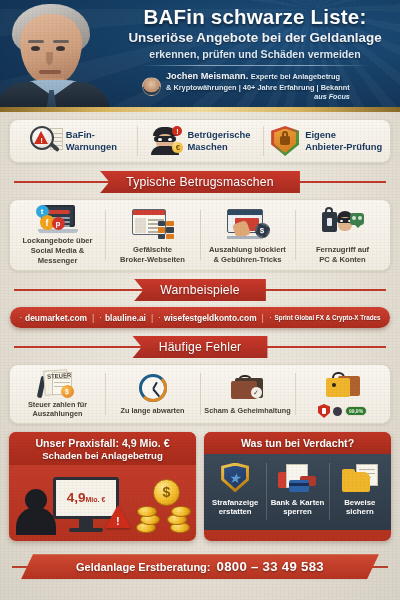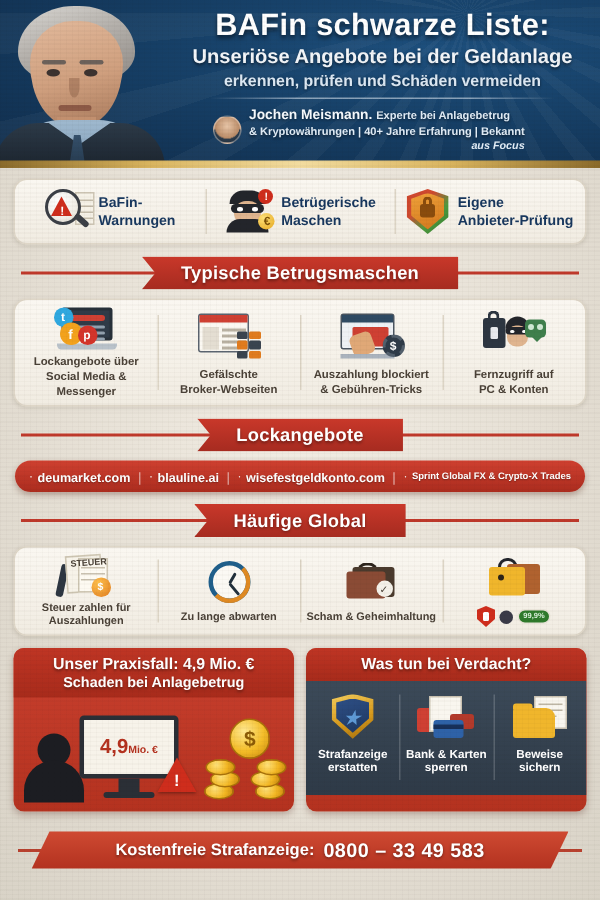--- a/index.html
+++ b/index.html
@@ -152,21 +152,21 @@
     display:flex; align-items:center; justify-content:center;
   }
   .ribbon-wrap::before {
     content:""; position:absolute; left:14px; right:14px; top:50%;
     height:2px; background:#c0392b; transform:translateY(-50%);
   }
   .ribbon {
     position:relative; z-index:2;
     padding: 4px 26px;
     background: linear-gradient(180deg,#c9382a 0%, #a62b20 100%);
-    color:#fff; font-size:12.2px; font-weight:700; letter-spacing:.2px;
+    color:#fff; font-size:12.2px; font-weight:400; letter-spacing:.2px;
     text-shadow: 0 1px 2px rgba(0,0,0,.4);
     clip-path: polygon(0 0, 100% 0, 100% 100%, 0 100%,
                        0 100%, 9px 50%, 0 0);
     box-shadow: 0 2px 4px rgba(90,40,30,.35);
   }
   .ribbon::before, .ribbon::after {
     content:""; position:absolute; top:0; bottom:0; width:11px;
     background: linear-gradient(180deg,#c9382a,#a62b20);
   }
   .ribbon::before { left:-10px; clip-path: polygon(0 0,100% 0,100% 100%,0 100%, 55% 50%); }
@@ -645,21 +645,21 @@
         </span>
       </span>
       <span class="scam-label">
         <span>Fernzugriff auf</span><br>
         <span>PC &amp; Konten</span>
       </span>
     </div>
   </div>
 
   <div class="ribbon-wrap">
-    <div class="ribbon">Lockangebote</div>
+    <div class="ribbon">Warnbeispiele</div>
   </div>
 
   <div class="warnpill">
     <span class="wi">
       <span class="dot">·</span>
       <span class="wtxt">deumarket.com</span>
     </span>
     <span class="sep">|</span>
     <span class="wi">
       <span class="dot">·</span>
@@ -671,21 +671,21 @@
       <span class="wtxt">wisefestgeldkonto.com</span>
     </span>
     <span class="sep">|</span>
     <span class="wi">
       <span class="dot">·</span>
       <span class="wtxt small">Sprint Global FX &amp; Crypto-X Trades</span>
     </span>
   </div>
 
   <div class="ribbon-wrap">
-    <div class="ribbon">Häufige Global</div>
+    <div class="ribbon">Häufige Fehler</div>
   </div>
 
   <div class="panel errors">
 
     <div class="cell">
       <span class="err-ico">
         <span class="tax">
           <span class="pen"></span>
             <span class="p1"></span>
             <span class="p2"></span>
@@ -827,18 +827,18 @@
               <span>sichern</span>
             </span>
           </div>
         </div>
       </div>
     </div>
   </div>
 
   <div class="footer-wrap">
     <div class="footer-ribbon">
-      <span class="f-label">Kostenfreie Strafanzeige:</span>
+      <span class="f-label">Geldanlage Erstberatung:</span>
       <span class="f-phone">0800 – 33 49 583</span>
     </div>
   </div>
 
 </div>
 
 </body></html>

